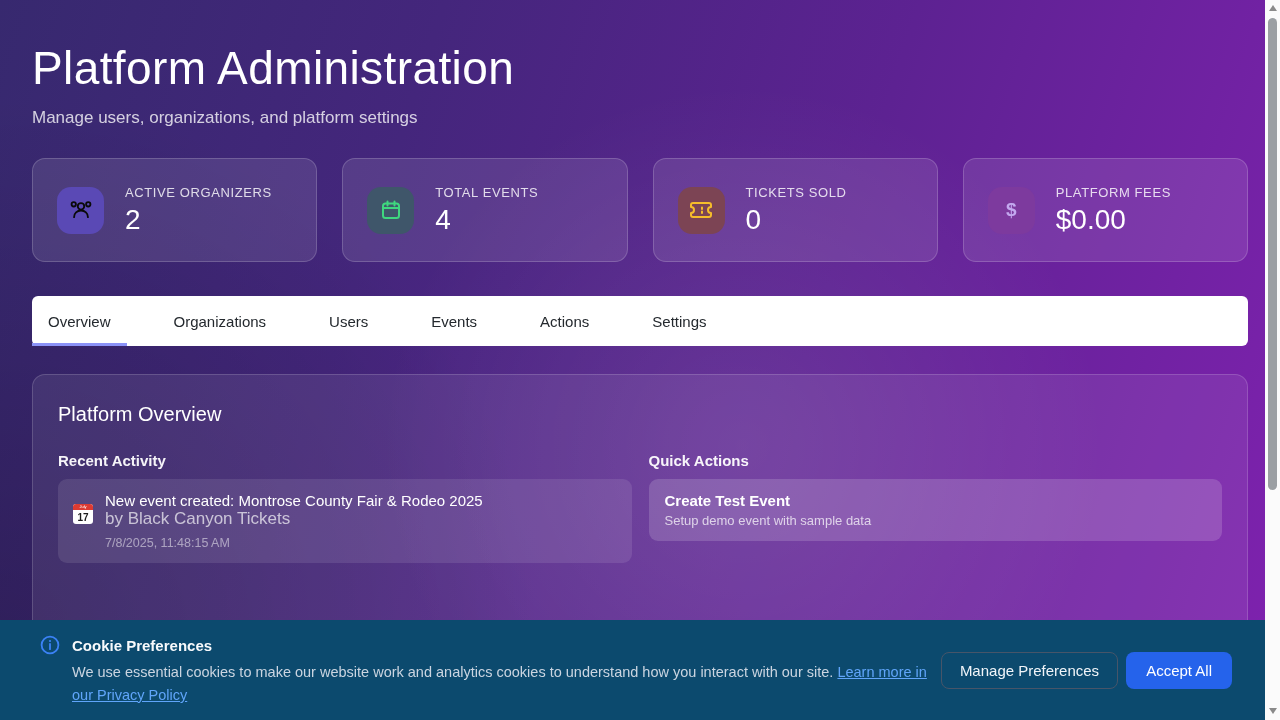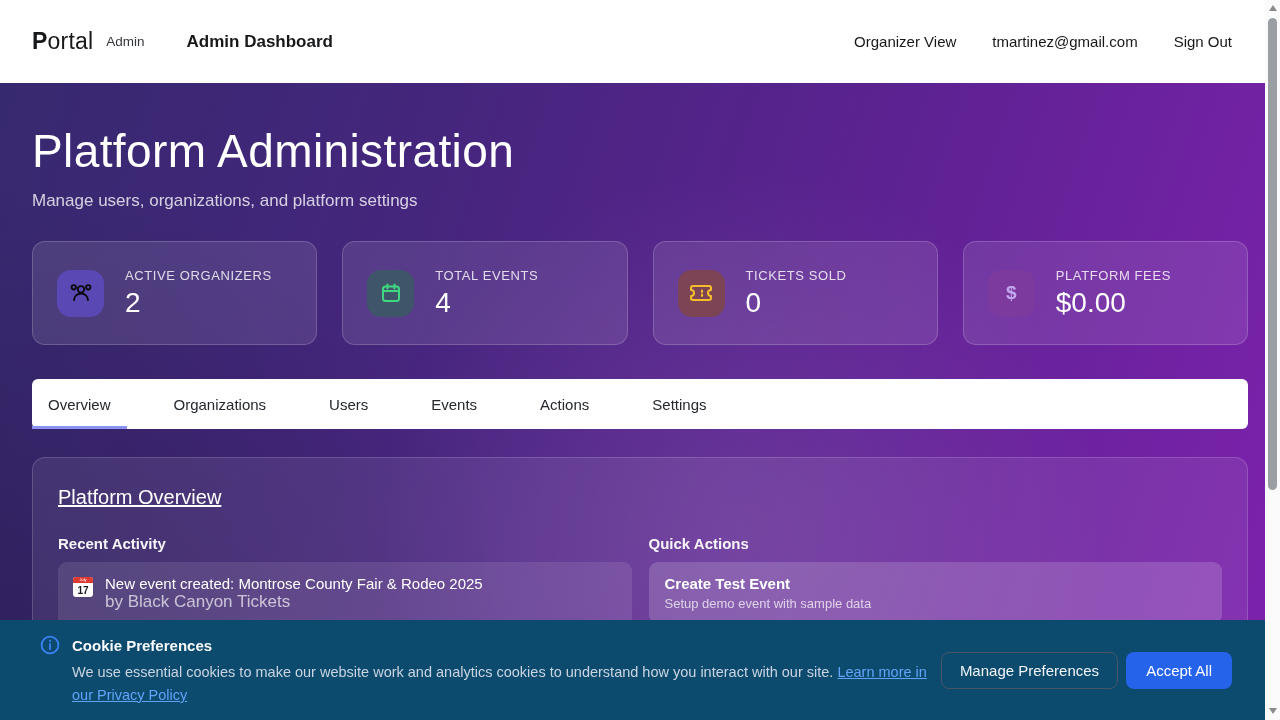--- a/index.html
+++ b/index.html
@@ -44,36 +44,36 @@
     display:flex; gap:31px; position:relative; }
   .tab { position:relative; display:flex; align-items:center; padding:0 16px;
     font-size:15px; color:#24292e; cursor:pointer; white-space:nowrap; }
   .tab.active::after { content:""; position:absolute; left:0; right:0; bottom:0;
     height:3px; background:#8b92f7; }
 
   
   .overview-card { margin-top:28px; height:285px; border-radius:13px;
     background:rgba(255,255,255,.08); border:1px solid rgba(255,255,255,.16);
     padding:24px 25px; }
-  .overview-title { font-size:20px; font-weight:500; color:#fff; margin-top:4px;text-decoration:underline; }
+  .overview-title { font-size:20px; font-weight:500; color:#fff; margin-top:4px; }
   .cols { display:flex; gap:17px; margin-top:26px; }
   .col { flex:1; min-width:0; }
   .col-heading { font-size:15px; font-weight:600; color:rgba(255,255,255,.95); }
   .activity-item { margin-top:10px; background:rgba(255,255,255,.10); border-radius:9px;
     padding:13px 15px; display:flex; gap:12px; align-items:flex-start; }
   .a-title { font-size:15px; color:#fff; }
   .a-by { font-size:17px; color:rgba(255,255,255,.68); }
   .a-time { font-size:12.5px; color:rgba(255,255,255,.5); margin-top:7px; }
   .quick-item { margin-top:10px; background:rgba(255,255,255,.16); border-radius:9px;
     padding:13px 16px; cursor:pointer; }
   .q-title { font-size:15px; font-weight:700; color:#fff; }
   .q-sub { font-size:13px; color:rgba(255,255,255,.72); margin-top:4px; }
 
   .mini-cal { width:20px; height:20px; background:#fff; border-radius:3px; overflow:hidden;
-    display:flex; flex-direction:column; flex:0 0 auto; margin-top:2px; }
+    display:flex; flex-direction:column; flex:0 0 auto; margin-top:12px; }
   .mc-top { height:6px; background:#dd3b32; color:#fff; font-size:4px; line-height:6px; text-align:center; }
   .mc-day { flex:1; display:flex; align-items:center; justify-content:center;
     font-size:10px; font-weight:700; color:#1a1a1a; }
 
   
   .cookie-banner { position:absolute; left:0; right:0; bottom:0; height:100px;
     background:#0c4a6e; padding:15px 40px 0; z-index:5; }
   .cb-title-row { display:flex; align-items:center; gap:12px; }
   .cb-title { font-size:15px; font-weight:700; color:#f8fafc; }
   .cb-text { margin:6px 0 0 32px; max-width:860px; font-size:14.5px; line-height:1.58; color:#cbd5e1; }
@@ -93,30 +93,20 @@
   .sb-up { top:5px; border-bottom:6px solid #8a8a8a; }
   .sb-down { bottom:6px; border-top:6px solid #8a8a8a; }
 
   svg { display:block; }
 </style>
 </head>
 <body>
 
 <div>
 
-  <header class="topbar">
-    <div class="logo"><b>P</b><span>ortal</span></div>
-    <span class="logo-badge">Admin</span>
-    <span class="page-title">Admin Dashboard</span>
-    <nav class="topnav">
-      <a>Organizer View</a>
-      <a>tmartinez@gmail.com</a>
-      <a>Sign Out</a>
-    </nav>
-  </header>
 
   <div class="main">
     <h1 class="hero-title">Platform Administration</h1>
     <p class="hero-sub">Manage users, organizations, and platform settings</p>
 
     <div class="stats">
 
       <div class="stat-card">
         <div class="stat-tile" style="background: rgb(90, 73, 181); color: rgb(10, 10, 10);">
           <svg width="26" height="26" viewBox="0 0 24 24" fill="none" stroke="currentColor" stroke-width="1.7" stroke-linecap="round">

